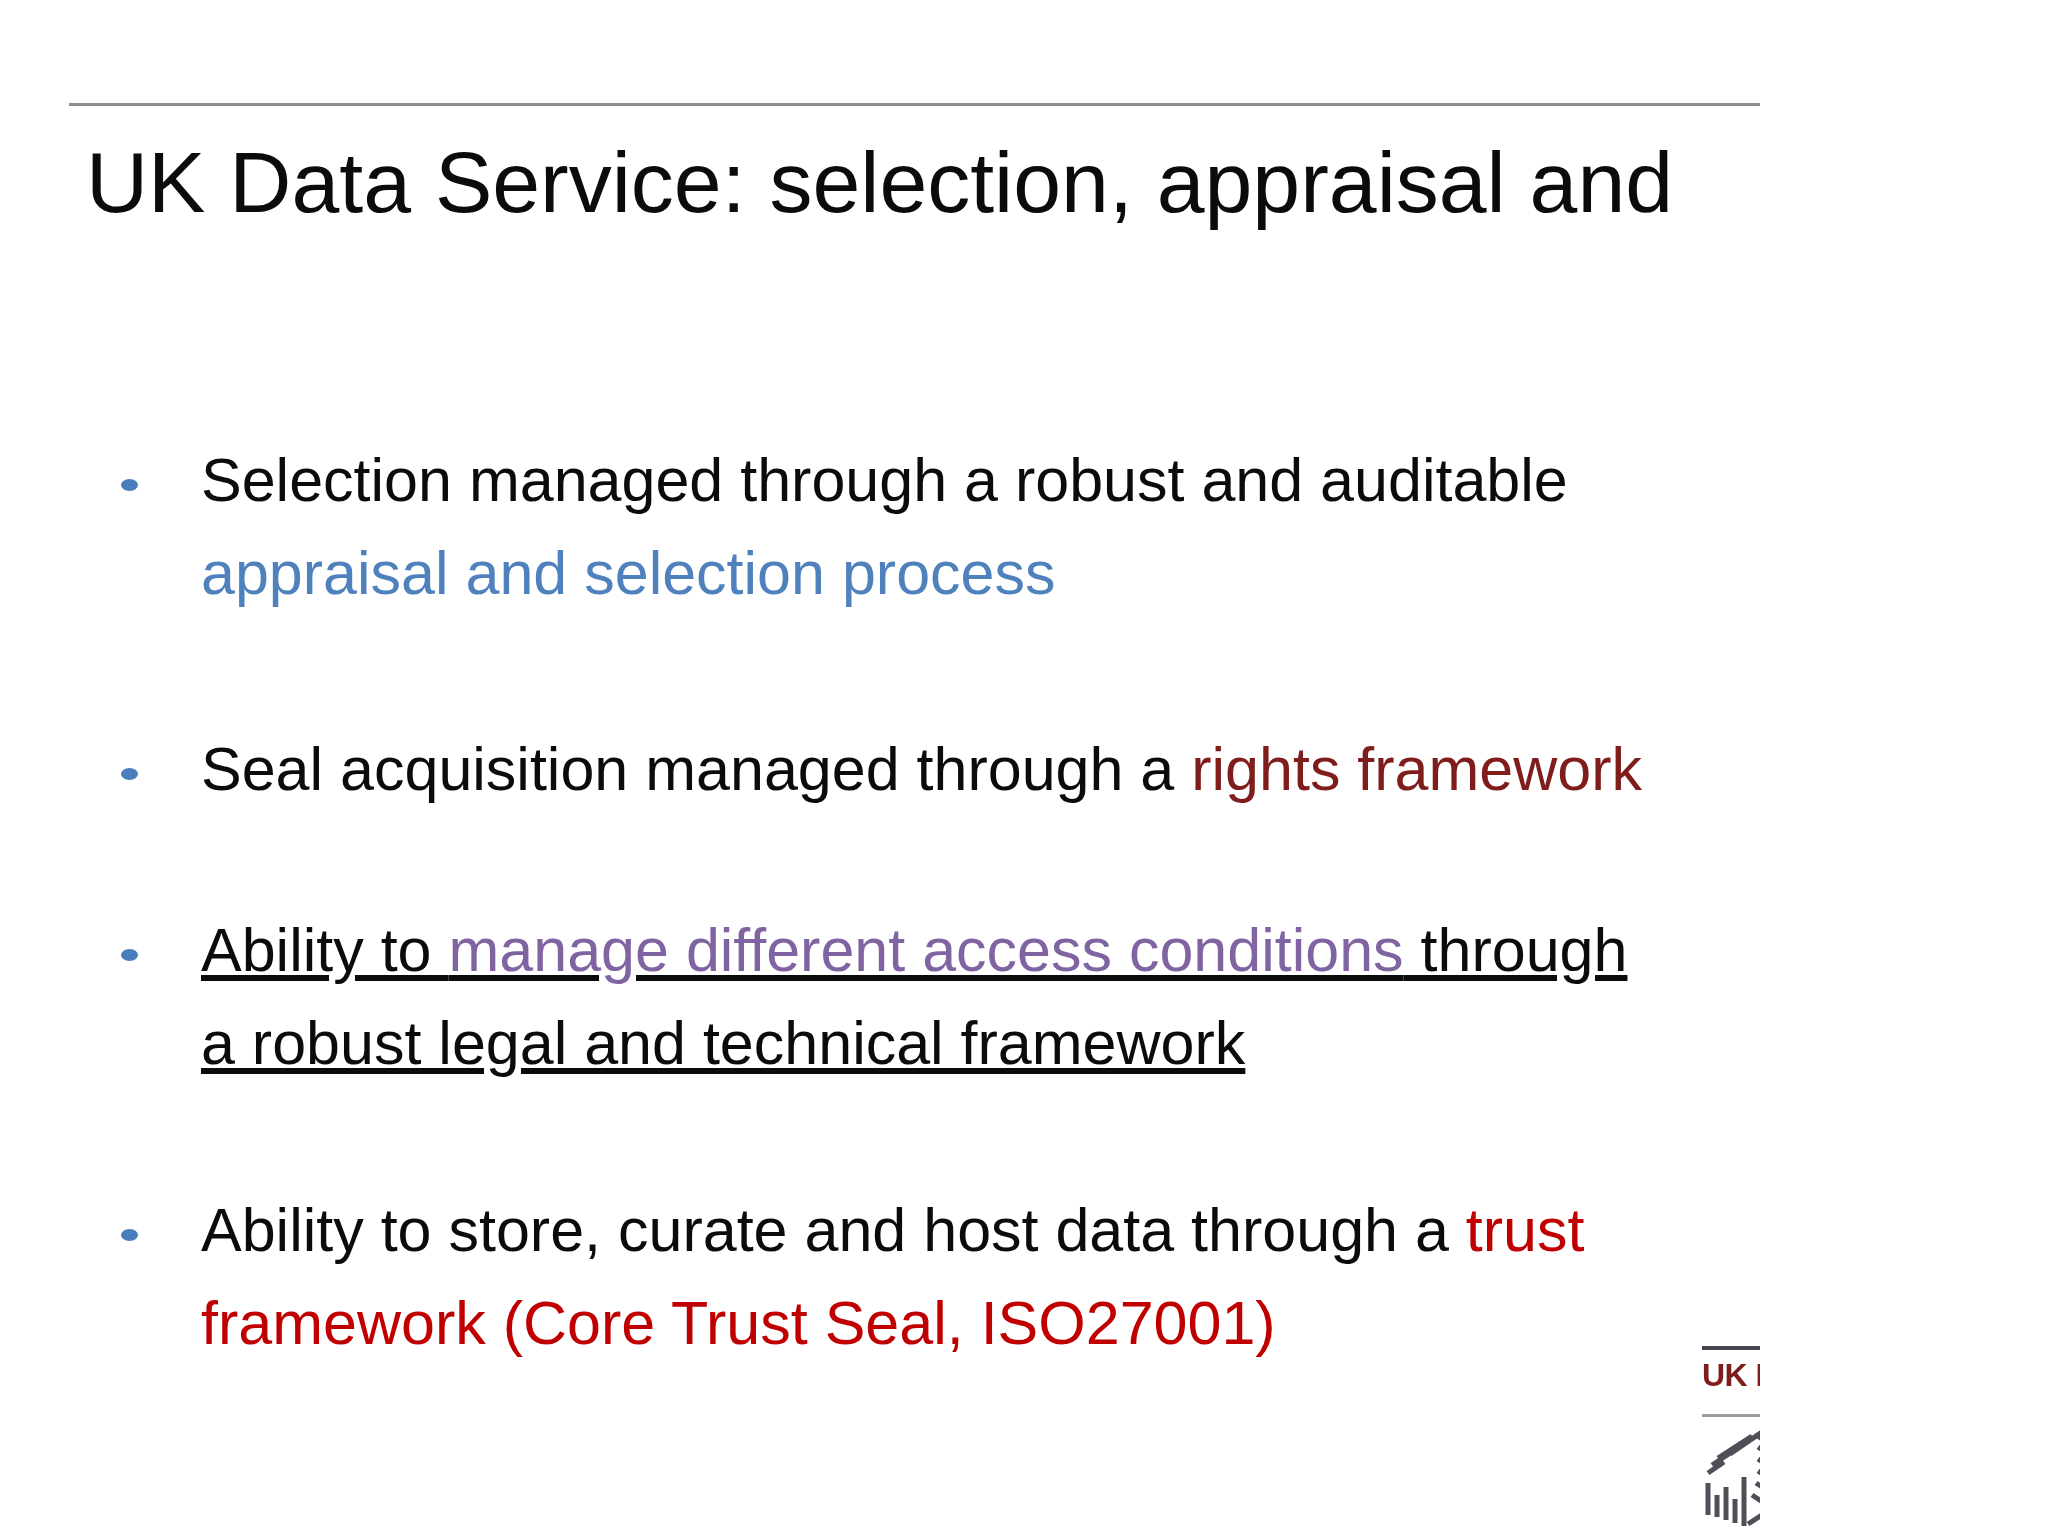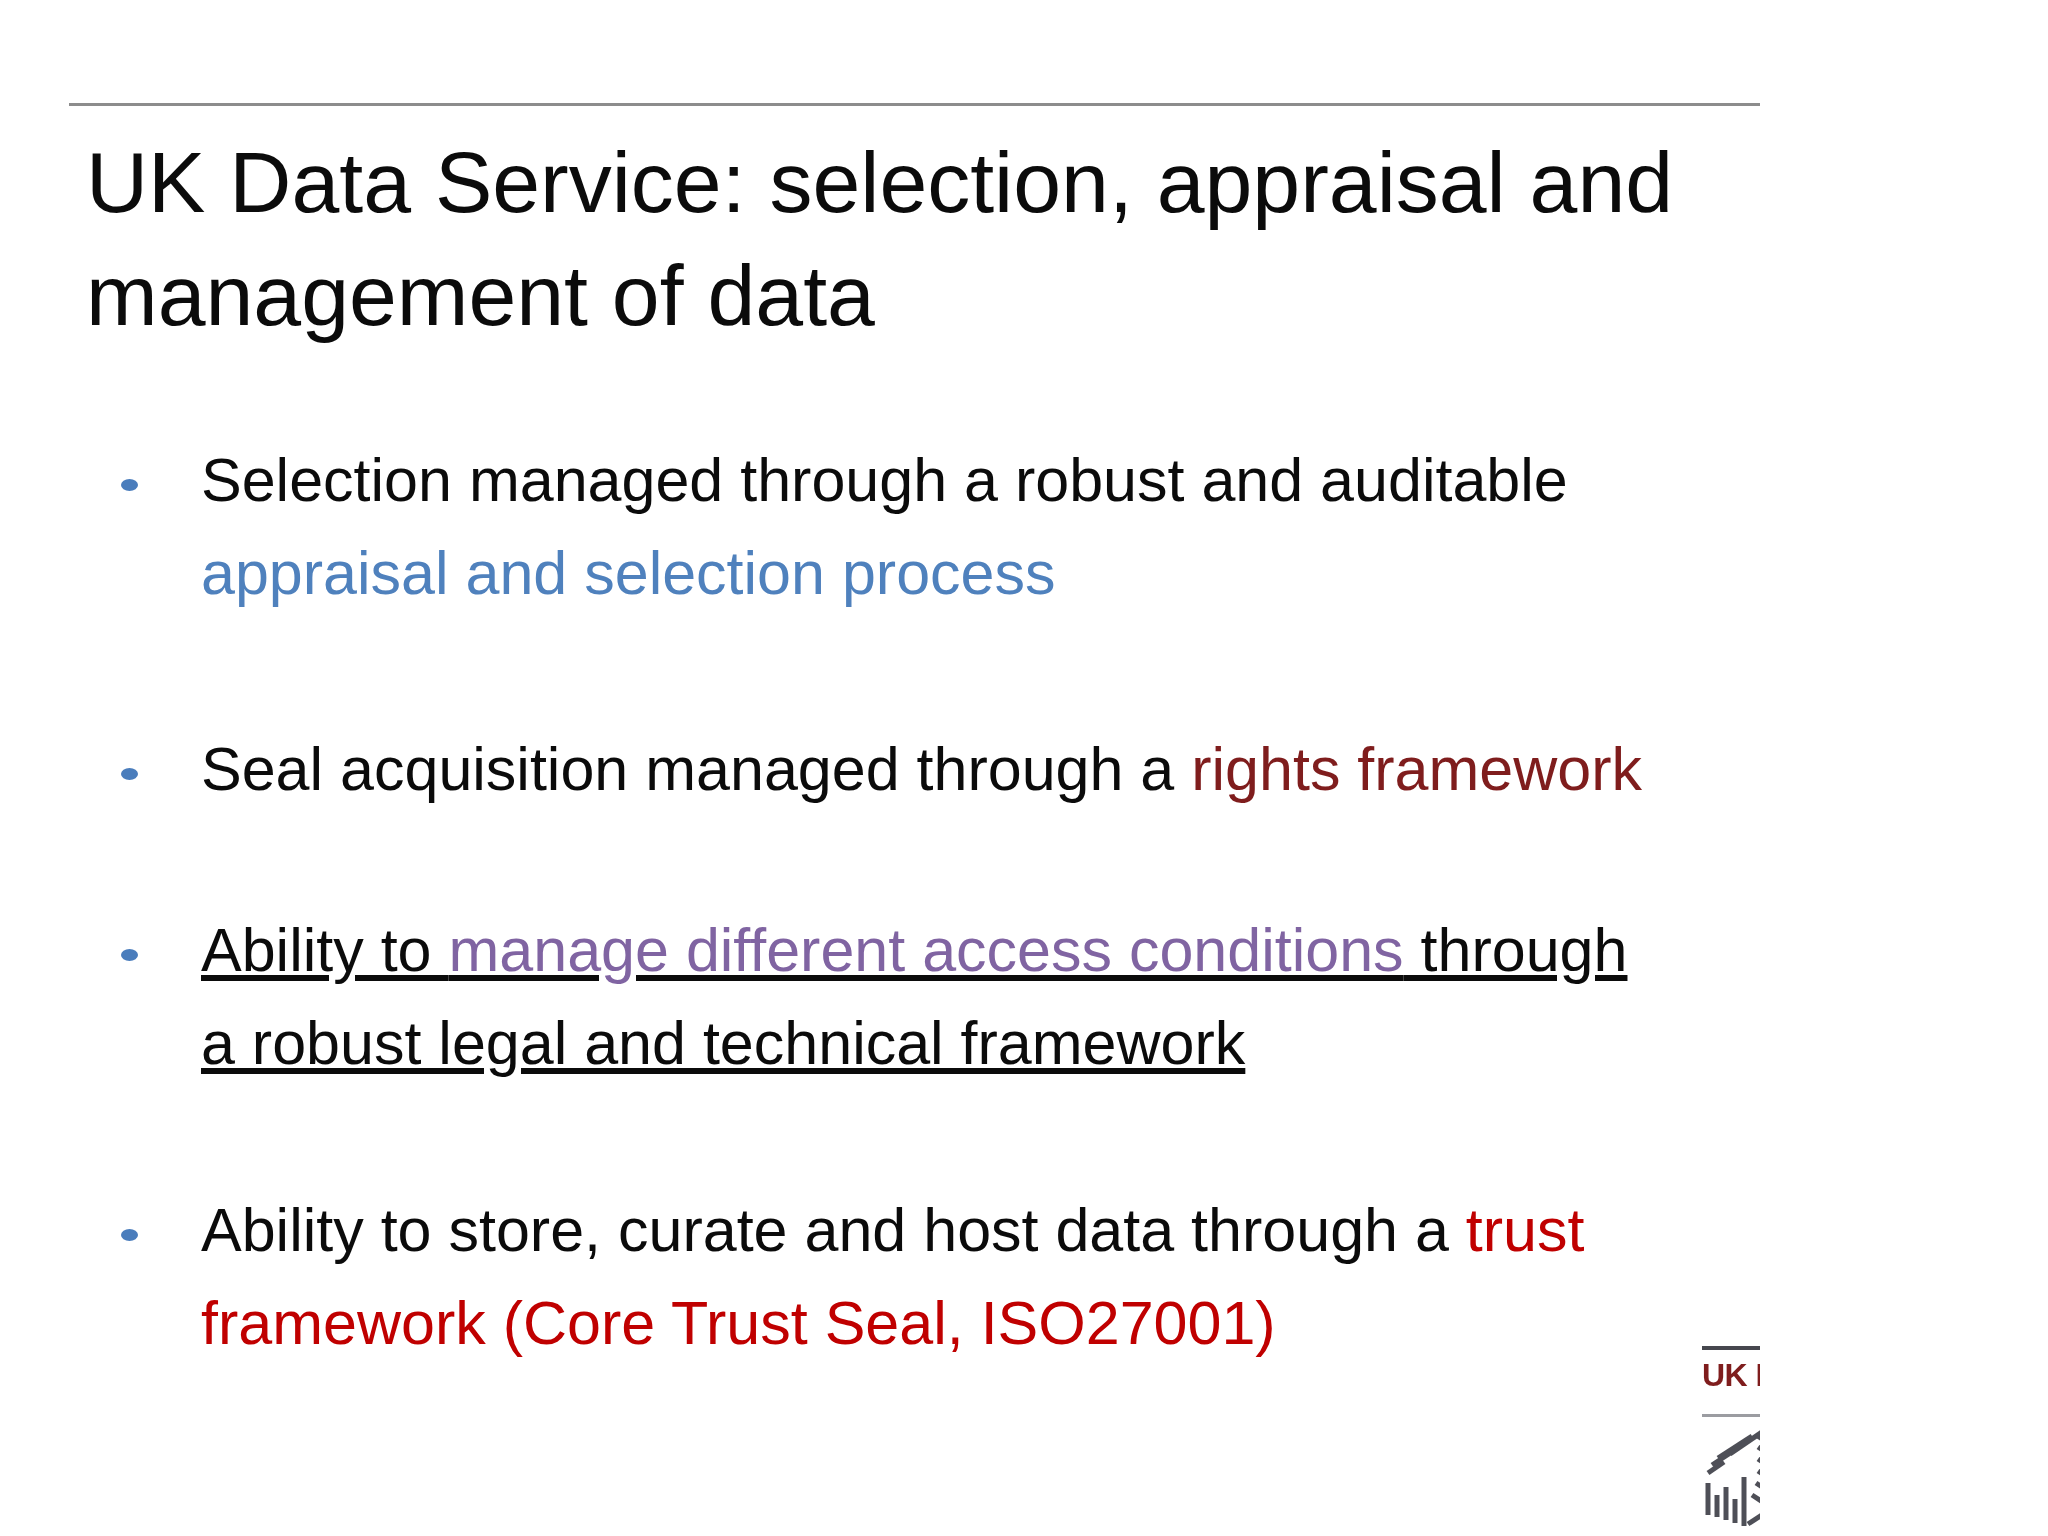--- a/index.html
+++ b/index.html
@@ -57,21 +57,20 @@
 </style>
 </head>
 <body>
 
 <div class="slide">
 
   <div class="top-rule"></div>
 
   <div class="title">
     <div>UK Data Service: selection, appraisal and</div>
-    <div>management of data</div>
   </div>
 
   <div class="bullets" id="bullets">
       <div class="bullet">
         <span class="dot"></span>
         <div><span class="c-black">Selection managed through a robust and auditable</span></div>
         <div><span class="c-blue">appraisal and selection process</span></div>
       </div>
       <div class="bullet">
         <span class="dot"></span>

